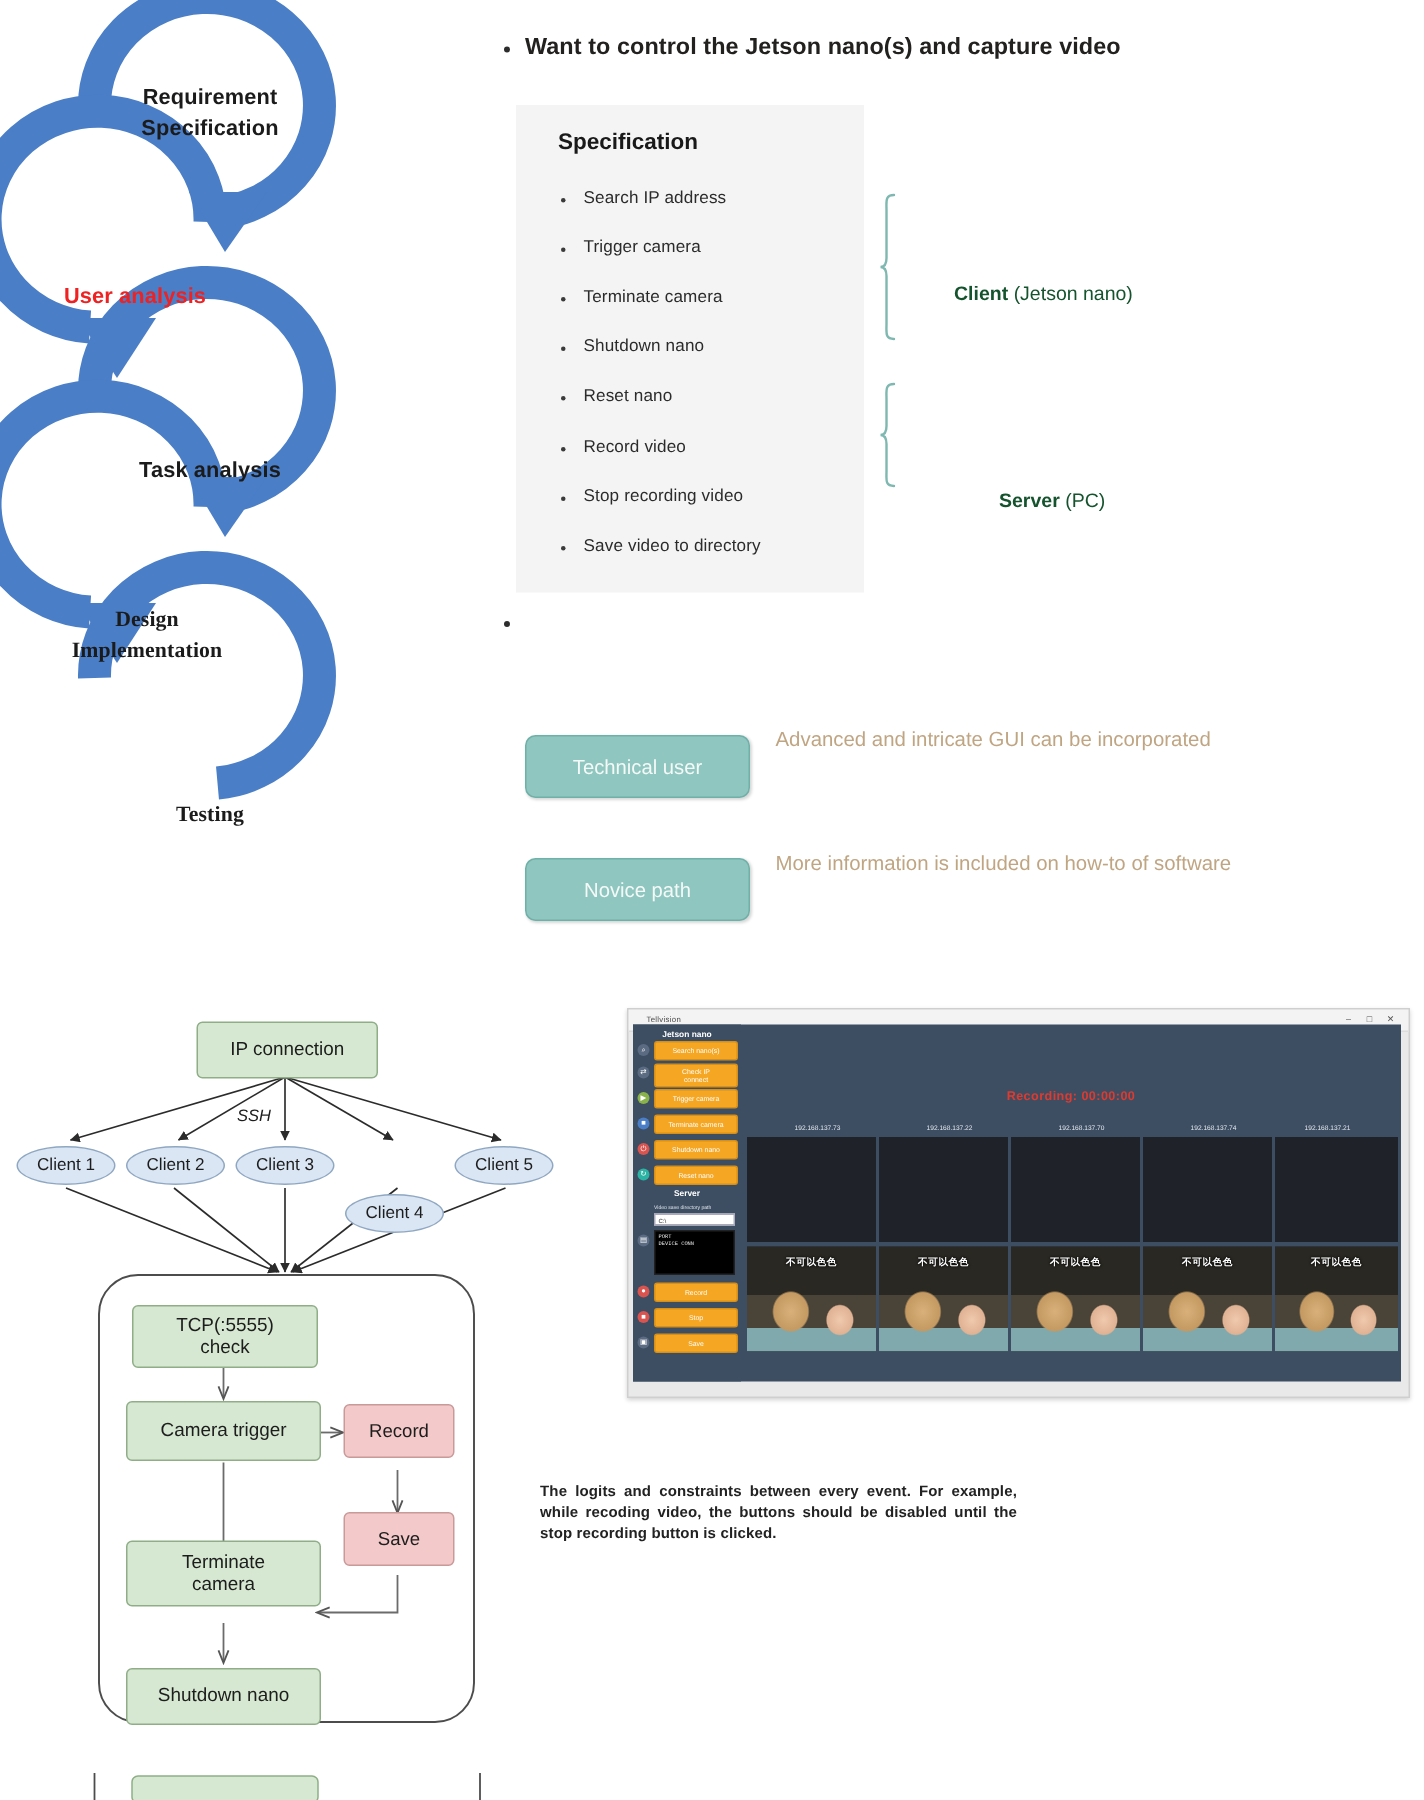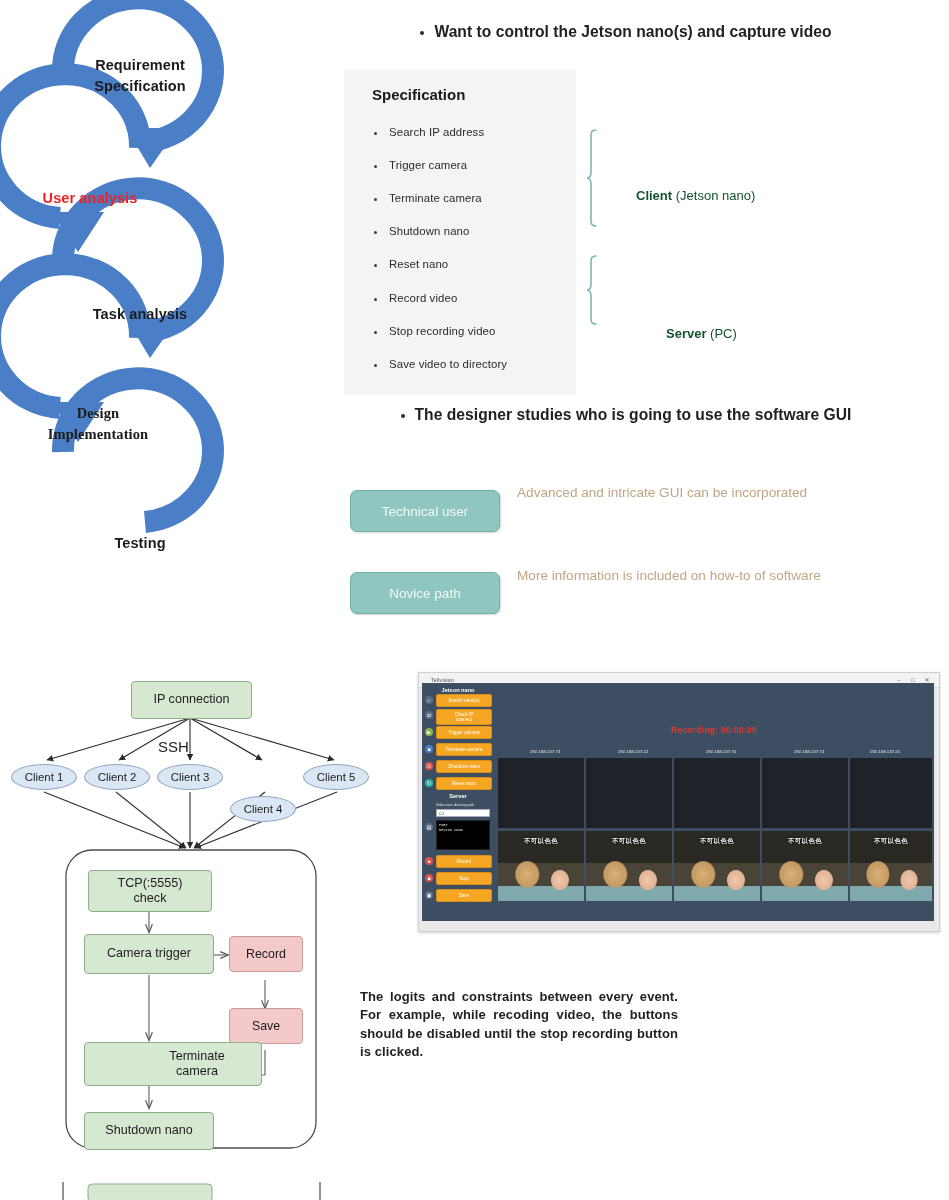--- a/index.html
+++ b/index.html
@@ -26,21 +26,20 @@
     white-space:pre-line;
   }
   .cycle-label.highlight{color:#ee2222;}
 
   
   .bullet-row{
     position:absolute;
     display:flex;
     align-items:flex-start;
     gap:10px;
-    justify-content:center;
   }
   .bullet-dot{
     width:4px;height:4px;border-radius:50%;
     background:#2c2c2c;margin-top:9px;flex:none;
   }
   .bullet-text{
     font-size:15.6px;font-weight:bold;color:#22211f;
     letter-spacing:.05px;line-height:1.3;
   }
 
@@ -112,21 +111,21 @@
   }
   .node-ellipse{
     position:absolute;
     background:#dae6f3;
     border:1px solid #8fa7c2;
     border-radius:50%;
     display:flex;align-items:center;justify-content:center;
     font-size:11.4px;color:#1d1d1d;
   }
   .ssh-label{
-    position:absolute;font-size:15px;color:#1d1d1d;
+    position:absolute;font-size:11px;color:#1d1d1d;font-style:italic;
   }
 
   
   #gui{
     position:absolute;left:418px;top:672px;
     width:520px;height:258px;
     background:#e9e9e9;
     border:1px solid #cfcfcf;
     box-shadow:0 1px 3px rgba(0,0,0,.18);
     overflow:hidden;
@@ -231,21 +230,21 @@
     position:absolute;left:0;right:0;top:8%;
     text-align:center;color:#ffffff;
     font-weight:bold;font-size:6.4px;
     text-shadow:0 0 1px #000,0 0 2px #000;
     letter-spacing:.4px;
   }
 
   
   #para{
     position:absolute;left:360px;top:988px;width:318px;
-    font-size:13px;font-weight:bold;color:#222;
+    font-size:10px;font-weight:bold;color:#222;
     line-height:1.42;text-align:justify;
     letter-spacing:.1px;
   }
   
   #crop-row{position:absolute;left:0;top:1180px;width:400px;height:20px;}
 </style>
 </head>
 <body>
 
 <div id="lifecycle" class="abs">
@@ -274,21 +273,21 @@
       <polygon points="126,318 178,318 150,358"></polygon>
       <polygon points="52,402 104,402 78,442"></polygon>
     </g>
   </svg>
   <div class="cycle-label" style="left:60px;top:55px;width:160px;">Requirement
 Specification</div>
   <div class="cycle-label highlight" style="left:10px;top:188px;width:160px;">User analysis</div>
   <div class="cycle-label" style="left:60px;top:304px;width:160px;">Task analysis</div>
   <div class="cycle-label" style="left:8px;top:403px;width:180px;font-family:Liberation Serif, serif;">Design
 Implementation</div>
-  <div class="cycle-label" style="left:60px;top:533px;width:160px;">Testing</div>
+  <div class="cycle-label" style="left:60px;top:533px;width:160px;font-family:Liberation Serif, serif;">Testing</div>
 </div>
 
 <div class="bullet-row" style="left:336px;top:22px;width:580px;">
   <span class="bullet-dot"></span>
   <span class="bullet-text">Want to control the Jetson nano(s) and capture video</span>
 </div>
 
 <div id="spec-panel" class="abs">
   <div id="spec-title">Specification</div>
 
@@ -336,21 +335,20 @@
   <b>Client</b>
   <span>(Jetson nano)</span>
 </div>
 <div class="group-label" style="left:666px;top:326px;">
   <b>Server</b>
   <span>(PC)</span>
 </div>
 
 <div class="bullet-row" style="left:336px;top:405px;width:580px;">
   <span class="bullet-dot"></span>
-  <span class="bullet-text">The designer studies who is going to use the software GUI</span>
 </div>
 
 <div class="user-chip" style="left:350px;top:490px;">
   <span>Technical user</span>
 </div>
 <div class="user-desc" style="left:517px;top:483px;">Advanced and intricate GUI can be incorporated</div>
 
 <div class="user-chip" style="left:350px;top:572px;">
   <span>Novice path</span>
 </div>
@@ -398,21 +396,21 @@
   <div class="node-ellipse" style="left:84px;top:104px;width:64px;height:24px;">Client 2</div>
   <div class="node-ellipse" style="left:157px;top:104px;width:64px;height:24px;">Client 3</div>
   <div class="node-ellipse" style="left:230px;top:104px;width:64px;height:24px;margin-top:32px;">Client 4</div>
   <div class="node-ellipse" style="left:303px;top:104px;width:64px;height:24px;">Client 5</div>
 
   <div class="node-green" style="left:88px;top:210px;width:122px;height:40px;">TCP(:5555)
 check</div>
   <div class="node-green" style="left:84px;top:274px;width:128px;height:38px;">Camera trigger</div>
   <div class="node-red" style="left:229px;top:276px;width:72px;height:34px;">Record</div>
   <div class="node-red" style="left:229px;top:348px;width:72px;height:34px;">Save</div>
-  <div class="node-green" style="left:84px;top:382px;width:128px;height:42px;padding-left:48px;">Terminate
+  <div class="node-green" style="left:84px;top:367px;width:128px;height:42px;">Terminate
 camera</div>
   <div class="node-green" style="left:84px;top:452px;width:128px;height:36px;">Shutdown nano</div>
 </div>
 
 <div id="crop-row">
   <svg width="400" height="20">
     <line x1="63" y1="2" x2="63" y2="20" stroke="#4c4c4c" stroke-width="1.2"></line>
     <line x1="320" y1="2" x2="320" y2="20" stroke="#4c4c4c" stroke-width="1.2"></line>
     <rect x="88" y="4" width="124" height="18" rx="4" fill="#d6e8d1" stroke="#8fae88" stroke-width="1"></rect>
   </svg>

